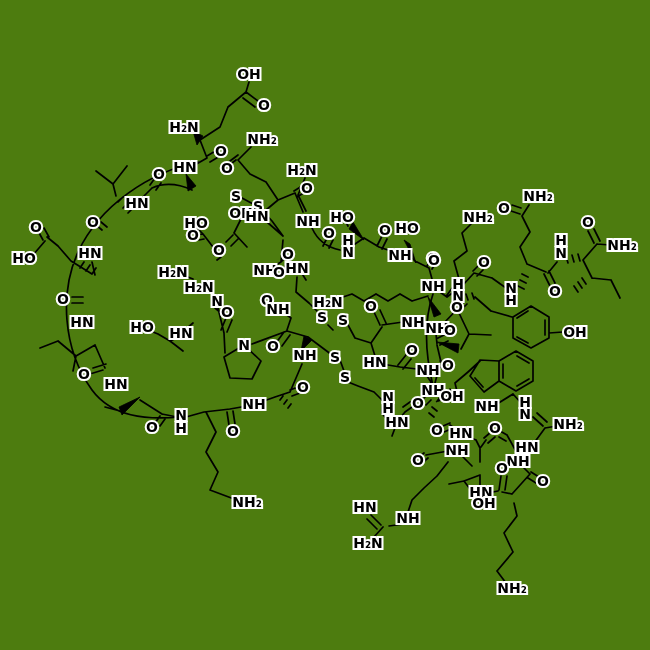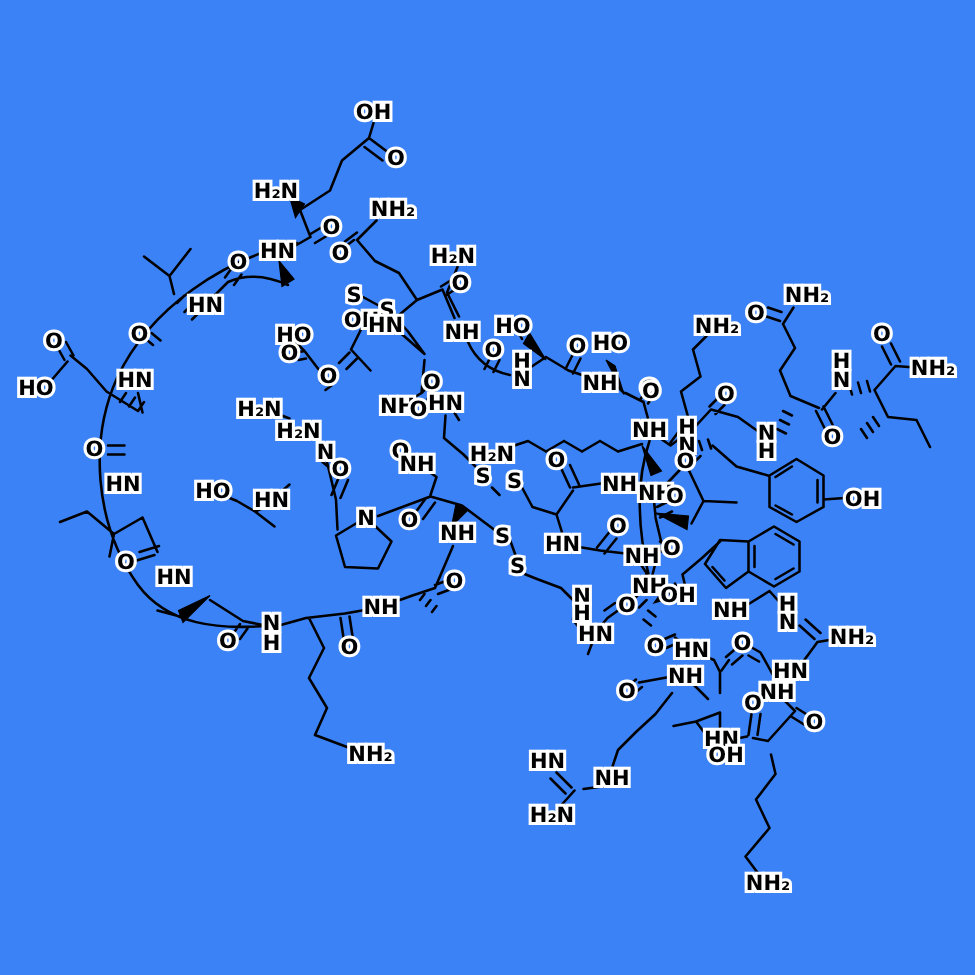--- a/index.html
+++ b/index.html
@@ -1,16 +1,16 @@
 <!DOCTYPE html>
 <html><head>
 <meta charset="utf-8">
 <style>
   html,body{margin:0;padding:0;background:#fff;}
-  .page{position:relative;width:650px;height:650px;background:#3b82f6;overflow:hidden;
+  .page{position:relative;width:650px;height:650px;background:#4d7c0f;overflow:hidden;
         font-family:"DejaVu Sans", sans-serif;text-align:center;}
   svg{position:absolute;left:0;top:0;}
   .b{fill:none;stroke:#000;stroke-width:1.7;stroke-linecap:round;stroke-linejoin:round;}
   .w{fill:#000;stroke:#000;stroke-width:0.8;}
   .lbl{font-family:"DejaVu Sans", sans-serif;font-size:14px;font-weight:bold;fill:#000;
        stroke:#fff;stroke-width:4px;paint-order:stroke;text-anchor:middle;}
 </style>
 </head>
 <body>
 

